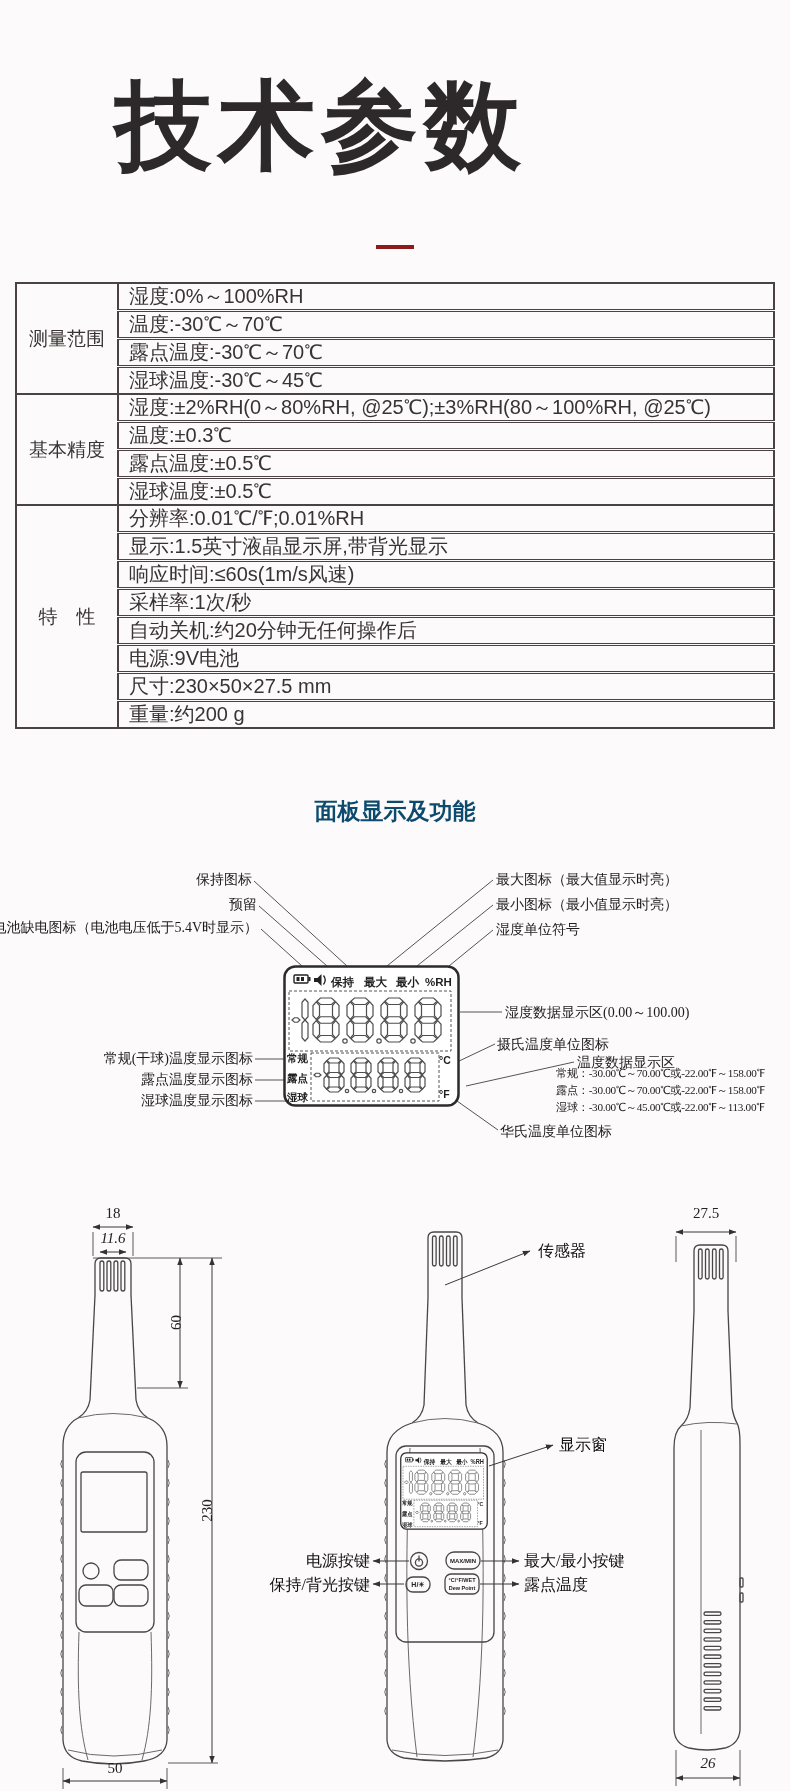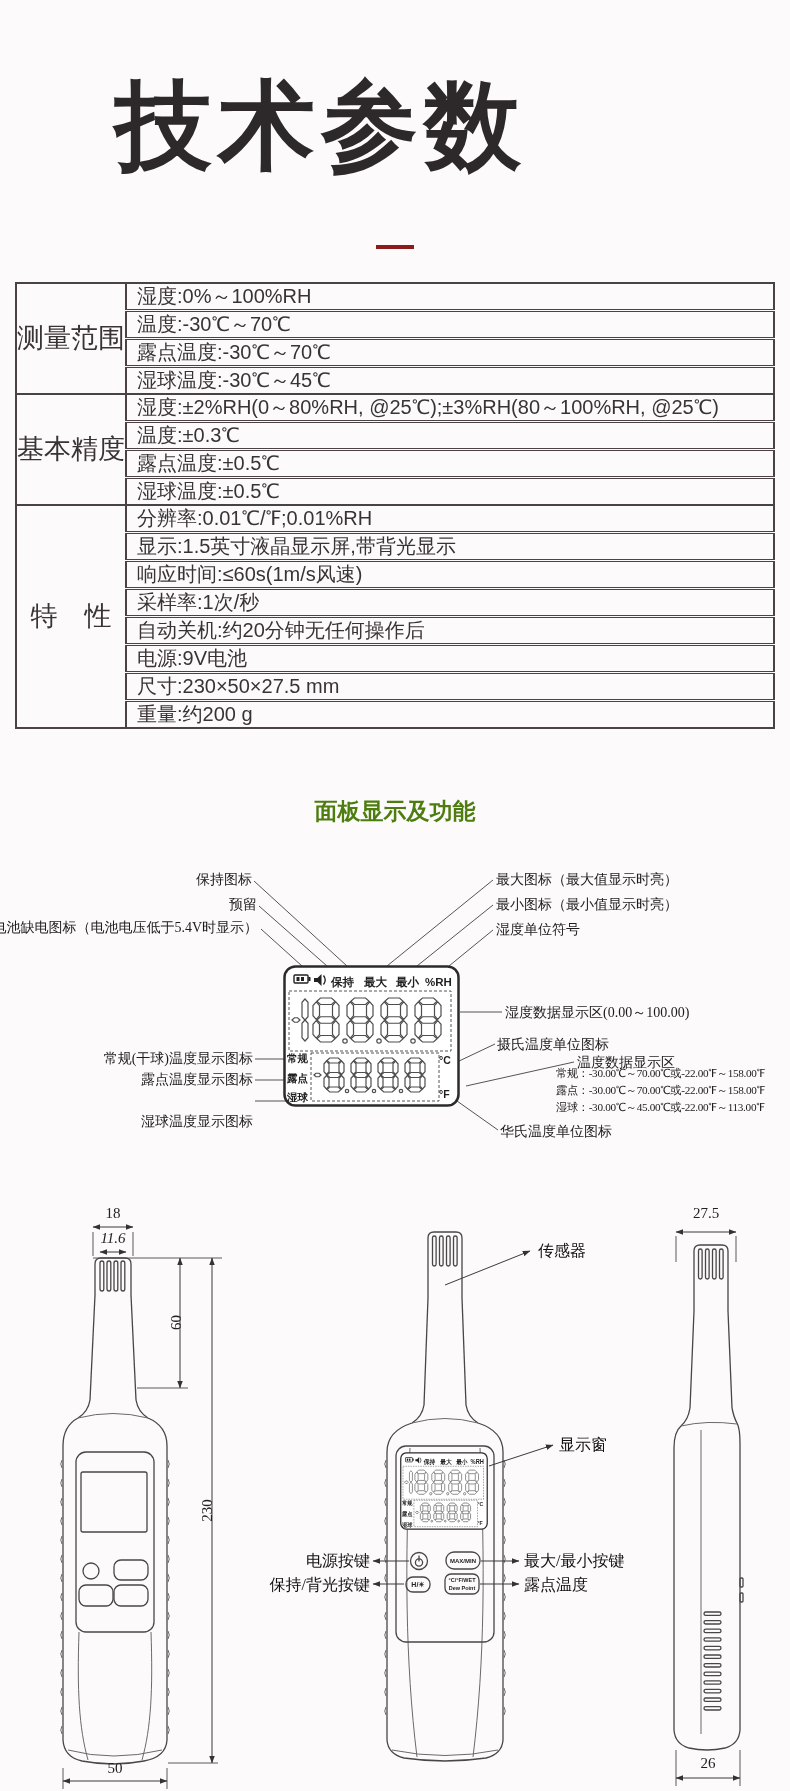--- a/index.html
+++ b/index.html
@@ -4,24 +4,24 @@
 <style>
   html,body{margin:0;padding:0;}
   body{width:790px;height:1791px;position:relative;background:#fcfafa;
        font-family:"Liberation Sans",sans-serif;overflow:hidden;}
   .title{position:absolute;top:62px;left:0;width:642px;margin:0;text-align:center;
          font-size:97px;font-weight:bold;letter-spacing:6px;color:#2d292b;}
   .underline{position:absolute;top:245px;left:376px;width:38px;height:4px;background:#8c1b1b;}
   table.spec{position:absolute;top:282px;left:15px;width:760px;border-collapse:collapse;color:#3a3336;}
   table.spec td{border:2px solid #4b4246;font-size:20px;height:25px;line-height:25px;
                 padding:0 4px 0 10px;white-space:nowrap;}
-  table.spec td.g{width:100px;text-align:center;padding:0;font-size:27px;}
+  table.spec td.g{width:100px;text-align:center;padding:0;font-size:19px;}
   table.spec tr.sub td.v{border-top:3px double #4b4246;}
   .sec2{position:absolute;top:796px;left:0;width:790px;margin:0;text-align:center;
-        font-size:23px;font-weight:bold;color:#4d7c0f;}
+        font-size:23px;font-weight:bold;color:#0c4a6e;}
   svg#overlay{position:absolute;left:0;top:0;z-index:1;}
   svg#lcdMain{position:absolute;left:283px;top:965px;z-index:2;}
   .co{position:absolute;z-index:2;font-family:"Liberation Serif",serif;font-size:14px;
       color:#1c1c1c;white-space:nowrap;}
   .co.ra{text-align:right;}
   .rng{font-size:11.2px;letter-spacing:-0.3px;}
   .dim{position:absolute;z-index:2;font-family:"Liberation Serif",serif;font-size:15px;
        color:#222;text-align:center;white-space:nowrap;}
   .rot{transform:rotate(-90deg);}
   .dlabel{position:absolute;z-index:2;font-family:"Liberation Serif",serif;font-size:16px;
@@ -495,37 +495,37 @@
 
   <div id="callouts">
       <div class="co ra" style="right: 538px; top: 871px;">保持图标</div>
       <div class="co ra" style="right: 533px; top: 896px;">预留</div>
       <div class="co ra" style="right: 532px; top: 919px;">电池缺电图标（电池电压低于5.4V时显示）</div>
       <div class="co" style="left: 496px; top: 871px;">最大图标（最大值显示时亮）</div>
       <div class="co" style="left: 496px; top: 896px;">最小图标（最小值显示时亮）</div>
       <div class="co" style="left: 496px; top: 921px;">湿度单位符号</div>
       <div class="co ra" style="right: 537px; top: 1050px;">常规(干球)温度显示图标</div>
       <div class="co ra" style="right: 537px; top: 1071px;">露点温度显示图标</div>
-      <div class="co ra" style="right: 537px; top: 1092px; margin-top: 21px;">湿球温度显示图标</div>
+      <div class="co ra" style="right: 537px; top: 1092px;">湿球温度显示图标</div>
       <div class="co" style="left: 505px; top: 1004px;">湿度数据显示区(0.00～100.00)</div>
       <div class="co" style="left: 497px; top: 1036px;">摄氏温度单位图标</div>
       <div class="co" style="left: 577px; top: 1054px;">温度数据显示区</div>
       <div class="co rng" style="left: 556px; top: 1066px;">常规：-30.00℃～70.00℃或-22.00℉～158.00℉</div>
       <div class="co rng" style="left: 556px; top: 1083px;">露点：-30.00℃～70.00℃或-22.00℉～158.00℉</div>
       <div class="co rng" style="left: 556px; top: 1100px;">湿球：-30.00℃～45.00℃或-22.00℉～113.00℉</div>
       <div class="co" style="left: 500px; top: 1123px;">华氏温度单位图标</div>
     </div>
   <div id="drawLabels">
       <div class="dim" style="left: 93px; top: 1205px; width: 40px;">18</div>
       <div class="dim" style="left: 96px; top: 1230px; width: 34px; font-style: italic;">11.6</div>
       <div class="dim rot" style="left: 161px; top: 1314px; width: 30px;">60</div>
       <div class="dim rot" style="left: 189px; top: 1502px; width: 36px;">230</div>
       <div class="dim" style="left: 63px; top: 1760px; width: 104px;">50</div>
       <div class="dim" style="left: 676px; top: 1205px; width: 60px;">27.5</div>
-      <div class="dim" style="left: 676px; top: 1755px; width: 64px;">26</div>
+      <div class="dim" style="left: 676px; top: 1755px; width: 64px; font-style: italic;">26</div>
       <div class="dlabel" style="left: 538px; top: 1241px; text-align: center;">传感器</div>
       <div class="dlabel" style="left: 559px; top: 1435px;">显示窗</div>
       <div class="dlabel" style="right: 420px; top: 1551px;">电源按键</div>
       <div class="dlabel" style="right: 420px; top: 1575px;">保持/背光按键</div>
       <div class="dlabel" style="left: 524px; top: 1551px;">最大/最小按键</div>
       <div class="dlabel" style="left: 524px; top: 1575px;">露点温度</div>
     </div>
 </div>
 
 </body></html>

